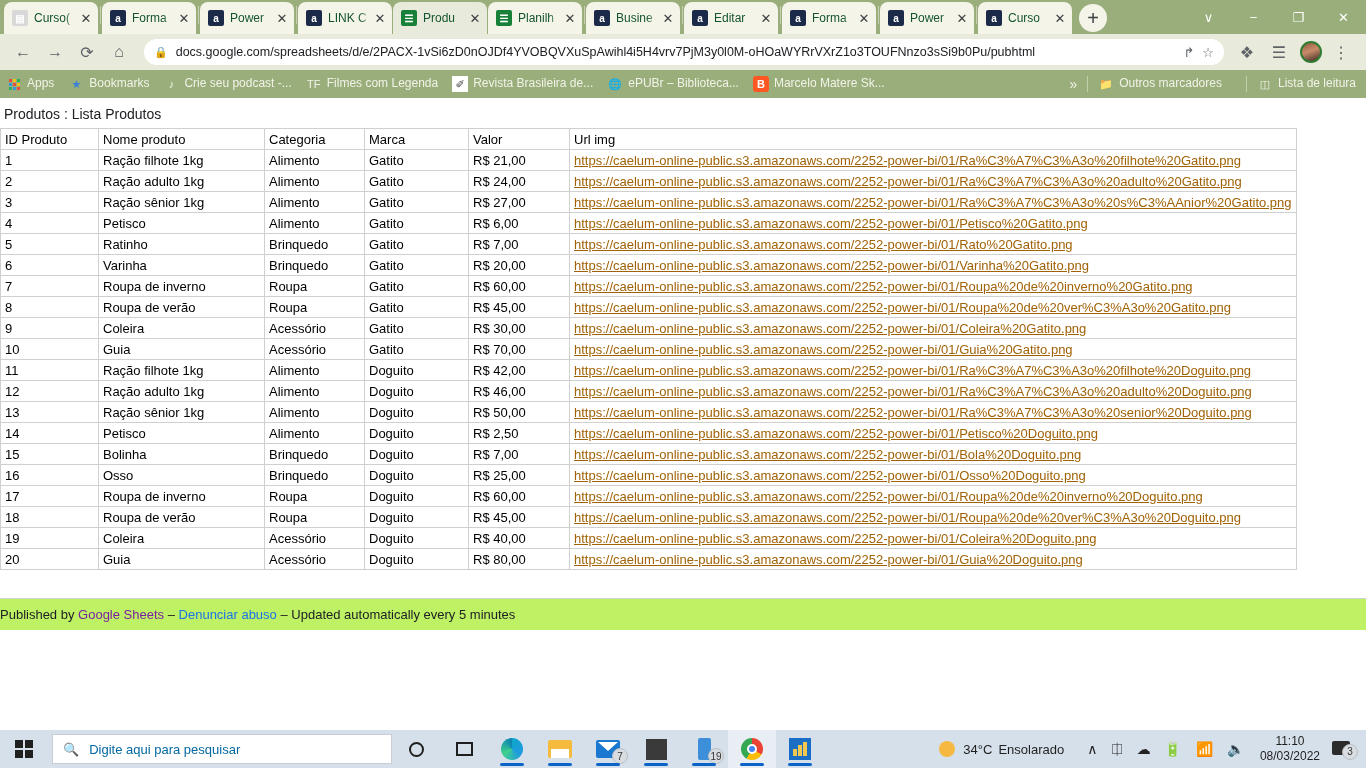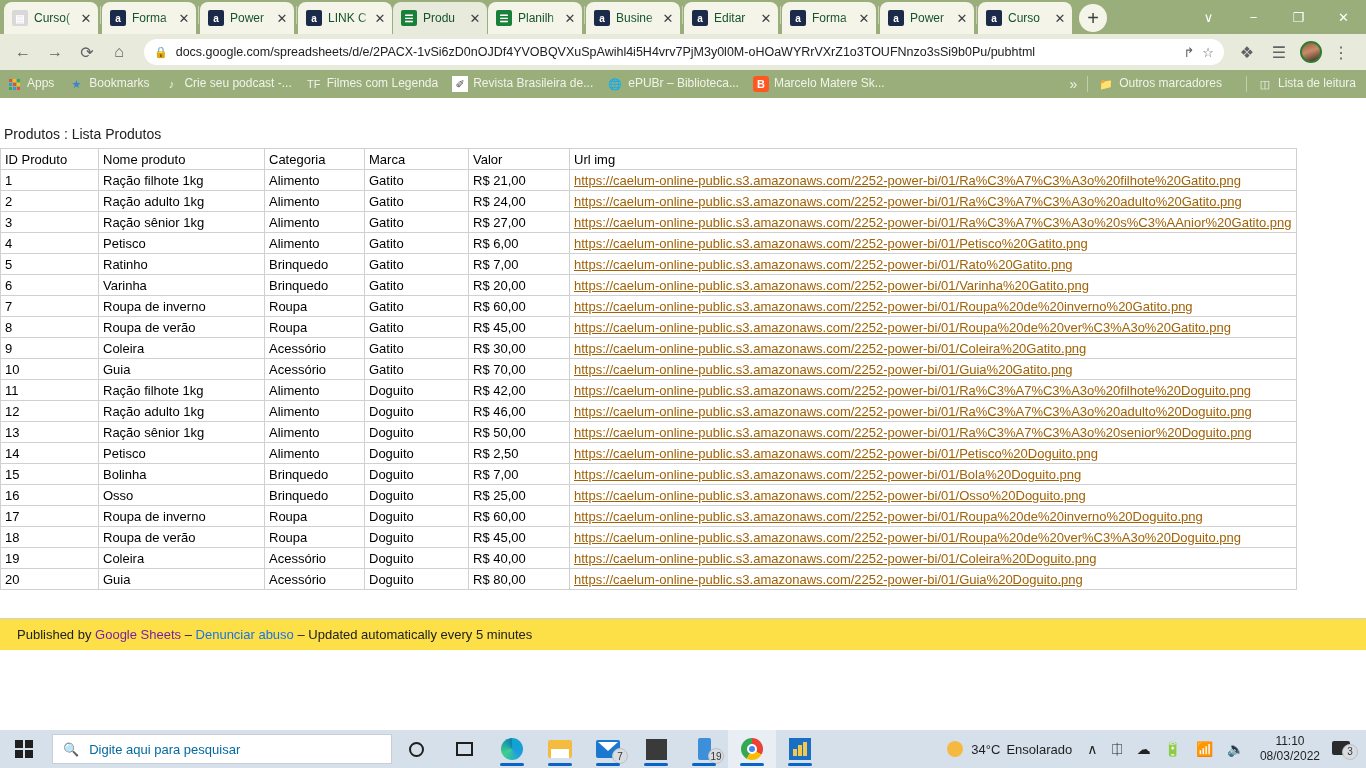--- a/index.html
+++ b/index.html
@@ -106,21 +106,21 @@
   .bm-grid i { background: #e8a33d; }
   .bm-grid i:nth-child(1){background:#e74c3c}.bm-grid i:nth-child(2){background:#f1c40f}
   .bm-grid i:nth-child(3){background:#27ae60}.bm-grid i:nth-child(4){background:#3498db}
   .bm-grid i:nth-child(5){background:#e74c3c}.bm-grid i:nth-child(6){background:#f1c40f}
   .bm-grid i:nth-child(7){background:#27ae60}.bm-grid i:nth-child(8){background:#3498db}
   .bm-grid i:nth-child(9){background:#e74c3c}
   .bm-right { margin-left: auto; display: flex; align-items: center; }
   .bm-divider { width: 1px; height: 16px; background: #c3ceab; margin: 0 10px; }
 
   
-  .page { background: #ffffff; height: 532px; position: relative; overflow: hidden; margin-top: 20px; }
+  .page { background: #ffffff; height: 532px; position: relative; overflow: hidden; }
   .sheet-title {
     font-size: 14px; color: #202124; padding: 8px 4px 6px 4px;
     font-family: "Liberation Sans", sans-serif;
   }
   table.grid { border-collapse: collapse; font-size: 13px; color: #000; }
   table.grid th, table.grid td {
     border: 1px solid #d0d0d0;
     padding: 2px 4px;
     height: 21px;
     white-space: nowrap;
@@ -136,22 +136,22 @@
   col.c-marca { width: 104px; }
   col.c-valor { width: 101px; }
   col.c-url { width: 101px; }
   td.num { text-align: right; }
   td.url-cell { border-right: 1px solid #d0d0d0; }
   td.url-cell a { color: #a16207; text-decoration: underline; font-size: 13px; }
 
   .footer {
     position: absolute; left: 0; bottom: 0; width: 100%;
     border-top: 1px solid #d0d0d0;
-    padding: 8px 17px; font-size: 13px; color: #202124;
-    background: #fde047;
+    padding: 8px 0; font-size: 13px; color: #202124;
+    background: #bef264;
   }
   .footer a.gs { color: #7b1fa2; text-decoration: none; }
   .footer a.rep { color: #1a73e8; text-decoration: none; }
 
   
   .taskbar {
     position: absolute; left: 0; top: 730px;
     width: 1366px; height: 38px;
     background: #d6e0ea;
     display: flex; align-items: center;
@@ -181,21 +181,21 @@
   .tb-icon.active-app { background: #e8eef4; }
   .badge {
     position: absolute; right: 4px; bottom: 4px;
     width: 16px; height: 16px; border-radius: 50%;
     background: #d9dde1; color: #333; font-size: 10px;
     display: flex; align-items: center; justify-content: center;
     border: 1px solid #b9bfc5;
   }
   .tray { margin-left: auto; display: flex; align-items: center; padding-right: 6px; }
   .tray .ti { padding: 0 7px; font-size: 14px; color: #222; display: flex; align-items: center; }
-  .weather { display: flex; align-items: center; font-size: 13px; margin-right: 8px; }
+  .weather { display: flex; align-items: center; font-size: 13px; margin-right: 16px; }
   .sun { width: 16px; height: 16px; border-radius: 50%; background: #f5b942; margin-right: 8px; }
   .clock { text-align: center; line-height: 1.25; font-size: 12px; padding: 0 8px; }
   .notif { position: relative; padding: 0 10px 0 4px; }
   .notif-badge {
     position: absolute; right: 2px; bottom: -2px;
     width: 16px; height: 16px; border-radius: 50%;
     background: #d9dde1; color: #333; font-size: 10px;
     display: flex; align-items: center; justify-content: center;
     border: 1px solid #b9bfc5;
   }

